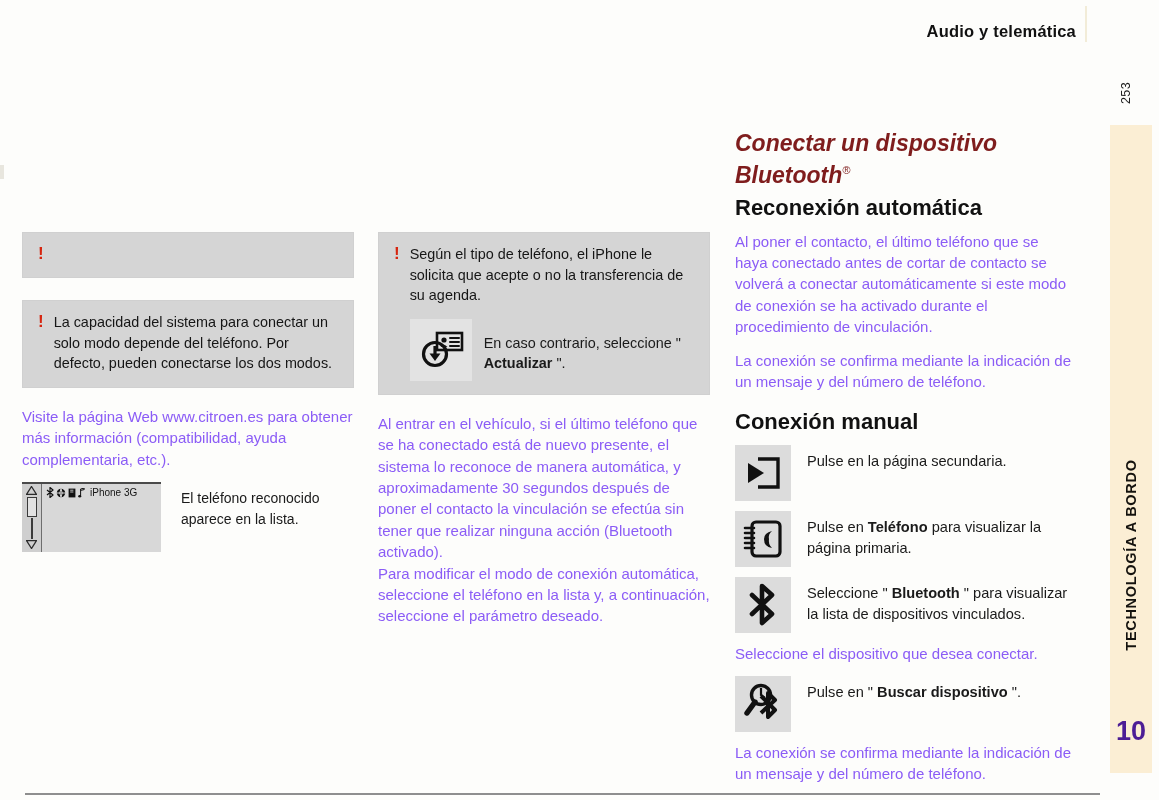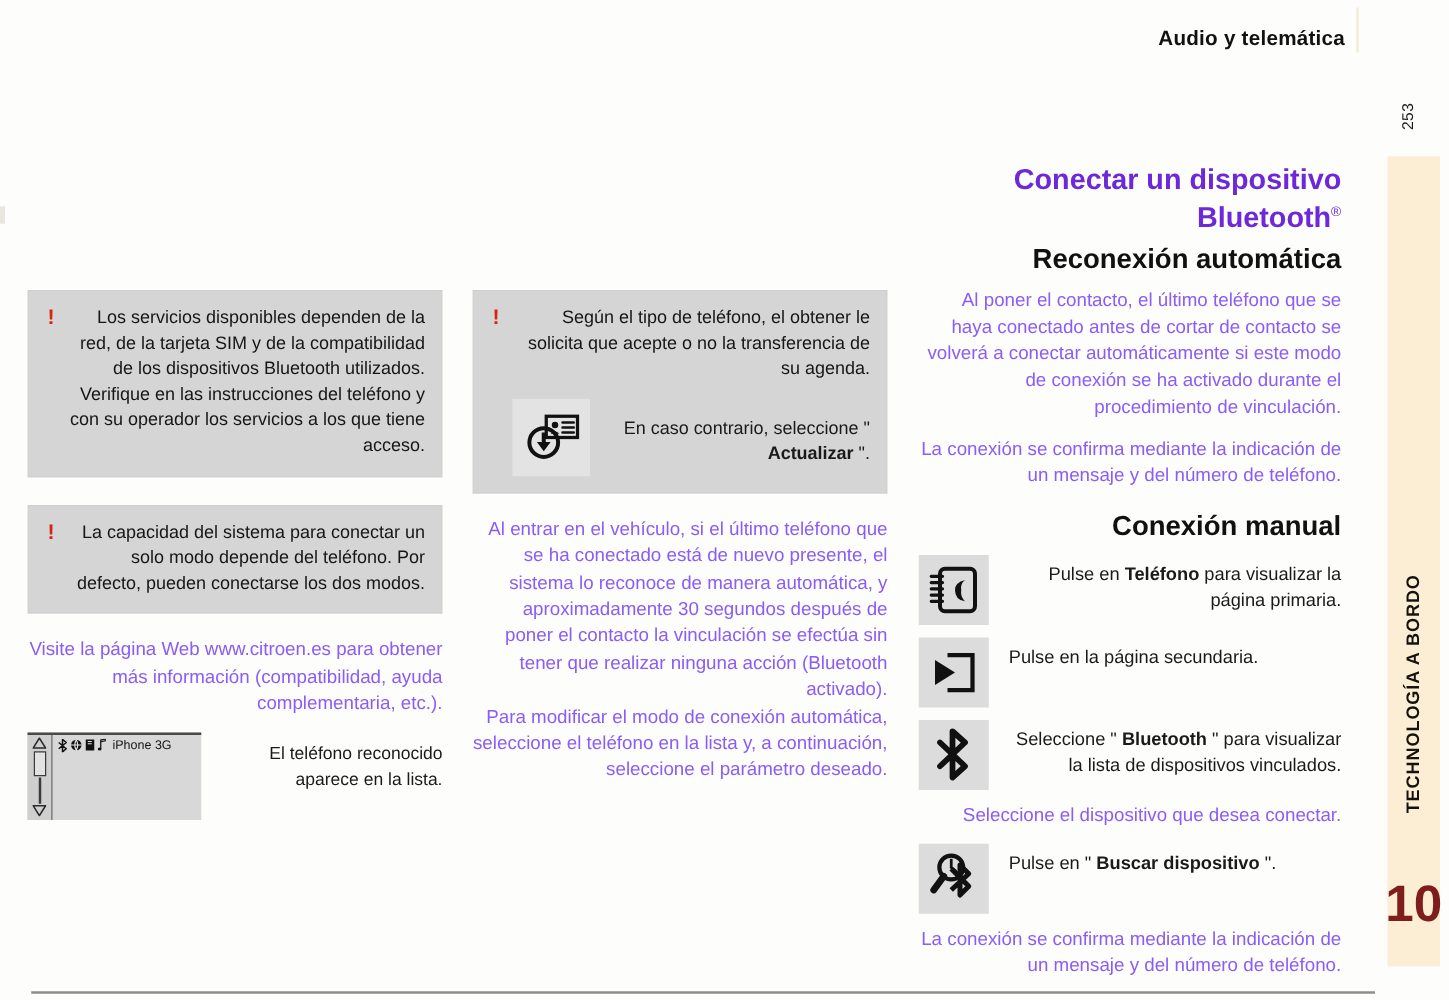--- a/index.html
+++ b/index.html
@@ -5,21 +5,21 @@
   * { box-sizing: border-box; }
   html, body { margin:0; padding:0; }
   body {
     width:1159px; height:800px;
     background:#fdfdfb;
     font-family:"Liberation Sans", sans-serif;
     color:#1a1a1a;
     position:relative;
     overflow:hidden;
   }
-  .page { position:absolute; inset:0;text-align:right; }
+  .page { position:absolute; inset:0; }
 
   
   .hdr-title {
     position:absolute; right:83px; top:22px;
     font-size:16.5px; font-weight:bold; letter-spacing:.2px; color:#111;
     white-space:nowrap;
   }
   .hdr-rule {
     position:absolute; right:72px; top:6px; width:2px; height:36px;
     background:#f2ecd8;
@@ -37,21 +37,21 @@
     background:#fbeed4;
   }
   .sidetab-label {
     position:absolute; left:50%; top:430px;
     transform:translate(-50%,-50%) rotate(-90deg);
     font-size:14.5px; font-weight:bold; letter-spacing:.7px;
     white-space:nowrap; color:#14120e;
   }
   .sidetab-num {
     position:absolute; left:50%; bottom:26px; transform:translateX(-50%);
-    font-size:41px; font-weight:bold; color:#7f1d1d;
+    font-size:27px; font-weight:bold; color:#4c1d95;
   }
 
   
   .foot-rule-l { position:absolute; left:25px; bottom:5px; width:515px; height:2px; background:#8e8e8e; }
   .foot-rule-r { position:absolute; left:540px; bottom:5px; width:560px; height:2px; background:#8e8e8e; }
   .edge-mark { position:absolute; left:0; top:165px; width:4px; height:14px; background:#e8e6de; }
 
   
   .col { position:absolute; top:0; }
   .col-left   { left:22px;  width:332px; }
@@ -85,21 +85,21 @@
     display:flex; align-items:center; justify-content:center;
   }
   .tile.lg { width:62px; height:62px; }
   .tile svg { display:block; }
 
   .steps { margin-top:4px; }
   .step { display:flex; gap:16px; align-items:flex-start; margin-bottom:10px; }
   .step .stxt { font-size:14.6px; line-height:21.4px; padding-top:6px; }
 
   h1.sec {
-    font-size:23px; font-weight:bold; line-height:27px; margin:0 0 6px 0; color:#6d28d9;
+    font-size:23px; font-weight:bold; line-height:27px; margin:0 0 6px 0; color:#7f1d1d;font-style:italic;
   }
   h1.sec sup { font-size:11px; vertical-align:super; font-weight:normal; }
   h2.sub {
     font-size:22px; font-weight:bold; margin:2px 0 10px 0; color:#111;
   }
   h2.sub.sp { margin-top:16px; }
 
   b { font-weight:bold; }
 
   
@@ -138,21 +138,20 @@
 
   <div class="sidetab">
     <div class="sidetab-label">TECHNOLOGÍA A BORDO</div>
     <div class="sidetab-num">10</div>
   </div>
 
   <div class="col col-left" style="top:232px;">
 
     <div class="warn">
       <div class="warn-bang">!</div>
-      <div class="warn-text">Los servicios disponibles dependen de la red, de la tarjeta SIM y de la compatibilidad de los dispositivos Bluetooth utilizados. Verifique en las instrucciones del teléfono y con su operador los servicios a los que tiene acceso.</div>
     </div>
 
     <div style="height:22px"></div>
 
     <div class="warn">
       <div class="warn-bang">!</div>
       <div class="warn-text">La capacidad del sistema para conectar un solo modo depende del teléfono. Por defecto, pueden conectarse los dos modos.</div>
     </div>
 
     <div style="height:18px"></div>
@@ -193,21 +192,21 @@
       <div class="caption">El teléfono reconocido aparece en la lista.</div>
     </div>
 
   </div>
 
   <div class="col col-mid" style="top:232px;">
 
     <div class="warn">
       <div class="warn-bang">!</div>
       <div style="flex:1">
-        <div class="warn-text">Según el tipo de teléfono, el obtener le solicita que acepte o no la transferencia de su agenda.</div>
+        <div class="warn-text">Según el tipo de teléfono, el iPhone le solicita que acepte o no la transferencia de su agenda.</div>
         <div class="warn-sub">
           <div class="tile lg" style="background:#e3e3e3">
             <svg width="46" height="40" viewBox="0 0 46 40">
               <rect x="19" y="3" width="25" height="17" fill="none" stroke="#111" stroke-width="2.6"></rect>
               <circle cx="26" cy="10" r="2.6" fill="#111"></circle>
               <path d="M22.5 17 q3.5 -4 7 0" fill="#111"></path>
               <path d="M32 8 h9 M32 12 h9 M32 16 h9" stroke="#111" stroke-width="2" stroke-linecap="round"></path>
               <circle cx="17" cy="24" r="11.5" fill="none" stroke="#111" stroke-width="3.2"></circle>
               <path d="M17 16 V27" stroke="#111" stroke-width="3.2"></path>
               <polygon points="17,31 11.5,23.5 22.5,23.5" fill="#111"></polygon>
@@ -232,37 +231,37 @@
 
     <p class="body">Al poner el contacto, el último teléfono que se haya conectado antes de cortar de contacto se volverá a conectar automáticamente si este modo de conexión se ha activado durante el procedimiento de vinculación.</p>
     <p class="body">La conexión se confirma mediante la indicación de un mensaje y del número de teléfono.</p>
 
     <h2 class="sub sp">Conexión manual</h2>
 
     <div class="steps">
 
       <div class="step">
         <div class="tile">
+          <svg width="42" height="40" viewBox="0 0 42 40">
+            <path d="M16 6 H36 V34 H16" fill="none" stroke="#111" stroke-width="3.4"></path>
+            <polygon points="6,10 22,20 6,30" fill="#111"></polygon>
+          </svg>
+        </div>
+        <div class="stxt"><span>Pulse en la página secundaria.</span><b></b><span></span></div>
+      </div>
+
+      <div class="step">
+        <div class="tile">
           <svg width="44" height="42" viewBox="0 0 44 42">
             <rect x="11" y="4" width="28" height="34" rx="4" fill="none" stroke="#111" stroke-width="3.2"></rect>
             <path d="M4 10 h9 M4 15 h9 M4 20 h9 M4 25 h9 M4 30 h9" stroke="#111" stroke-width="2.6" stroke-linecap="round"></path>
             <path d="M31 13 q-8 2 -8 8 q0 8 8 9 q-4 -4 -3 -9 q-1 -5 3 -8 z" fill="#111"></path>
           </svg>
         </div>
         <div class="stxt"><span>Pulse en </span><b>Teléfono</b><span> para visualizar la página primaria.</span></div>
-      </div>
-
-      <div class="step">
-        <div class="tile">
-          <svg width="42" height="40" viewBox="0 0 42 40">
-            <path d="M16 6 H36 V34 H16" fill="none" stroke="#111" stroke-width="3.4"></path>
-            <polygon points="6,10 22,20 6,30" fill="#111"></polygon>
-          </svg>
-        </div>
-        <div class="stxt"><span>Pulse en la página secundaria.</span><b></b><span></span></div>
       </div>
 
       <div class="step">
         <div class="tile">
           <svg width="30" height="44" viewBox="0 0 30 44">
             <path d="M4 12 L24 31 L14 40 L14 3 L24 12 L4 31" fill="none" stroke="#111" stroke-width="4.6" stroke-linejoin="round" stroke-linecap="round"></path>
           </svg>
         </div>
         <div class="stxt"><span>Seleccione " </span><b>Bluetooth</b><span> " para visualizar la lista de dispositivos vinculados.</span></div>
       </div>

